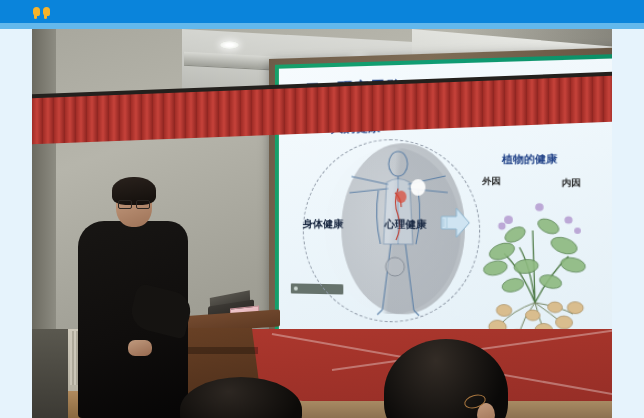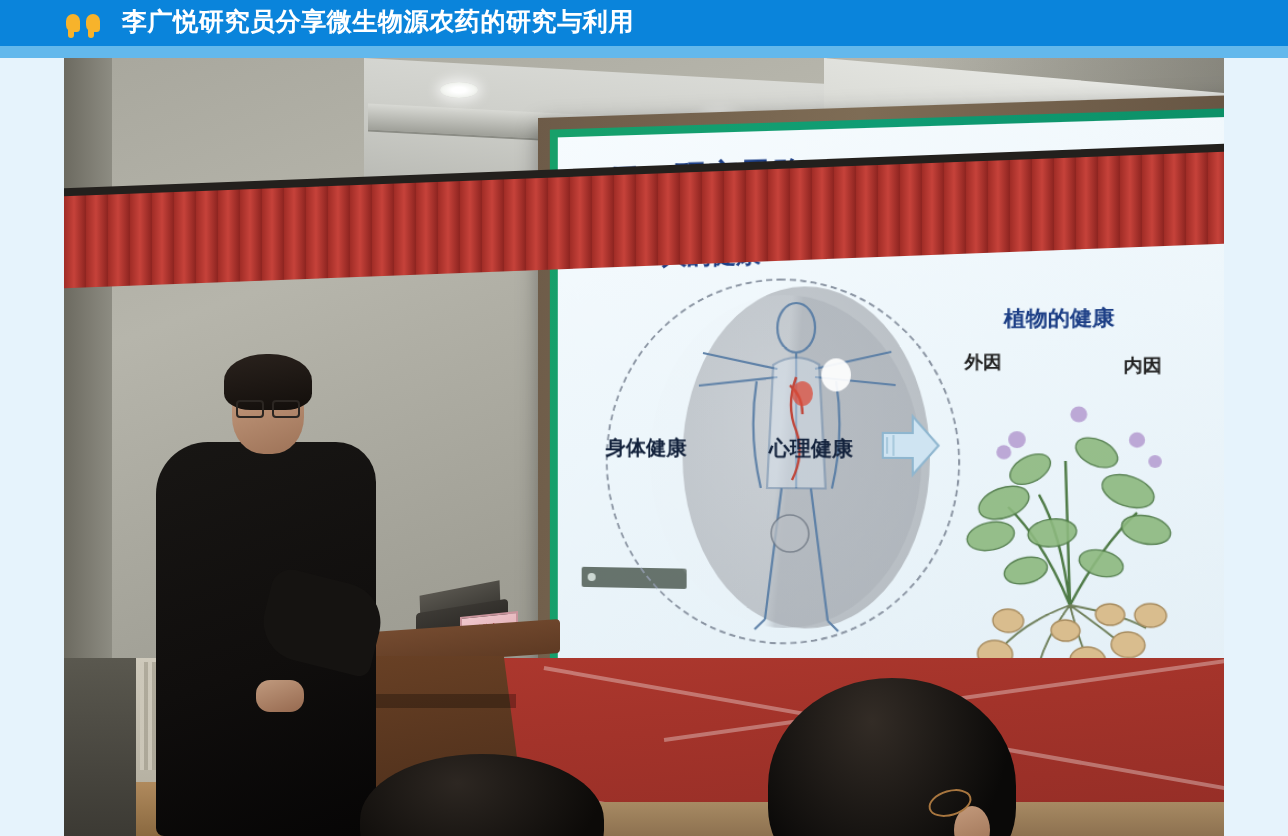--- a/index.html
+++ b/index.html
@@ -184,21 +184,20 @@
 </head>
 <body>
 
 <div id="page">
 
   <div class="hdr">
     <div class="quote-ico">
         <i></i>
         <i></i>
       </div>
-    <div class="hdr-title">李广悦研究员分享微生物源农药的研究与利用</div>
   </div>
   <div class="hdr-strip"></div>
 
   <div class="photo blur">
 
     <div class="wall"></div>
     <div class="wall-left-col"></div>
     <div class="wall-shadowR"></div>
 
     <div class="ceil"></div>

